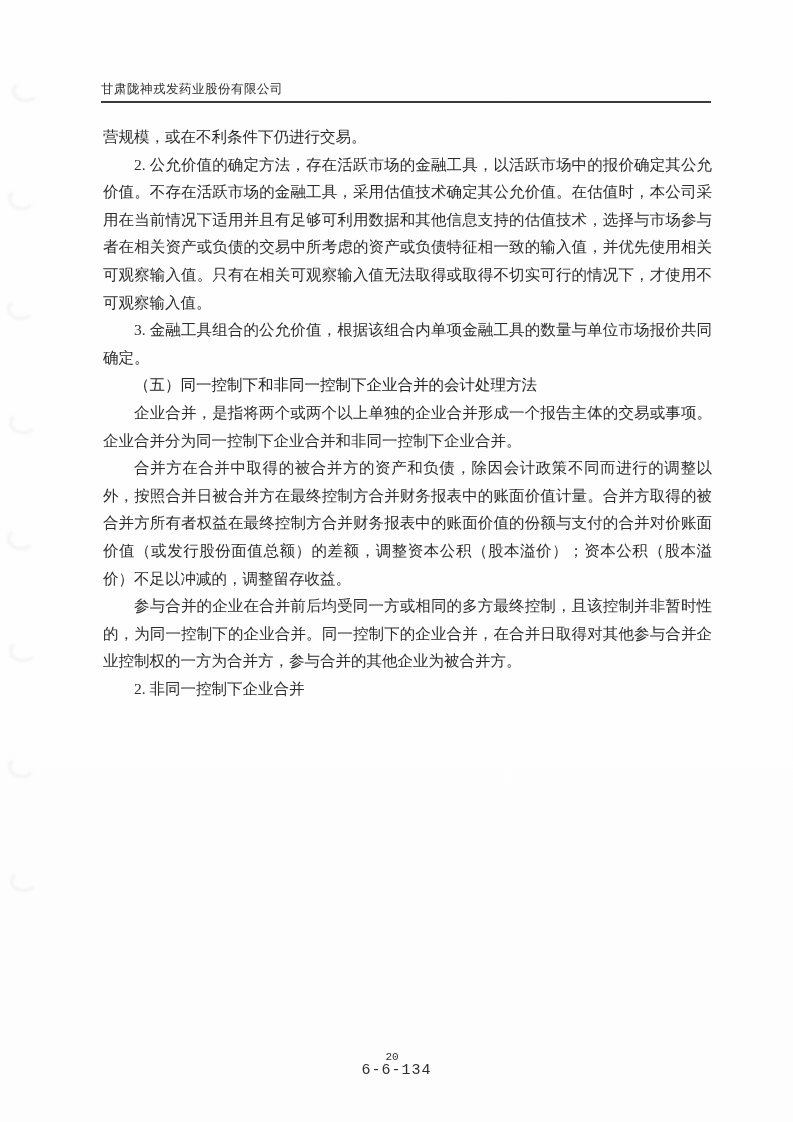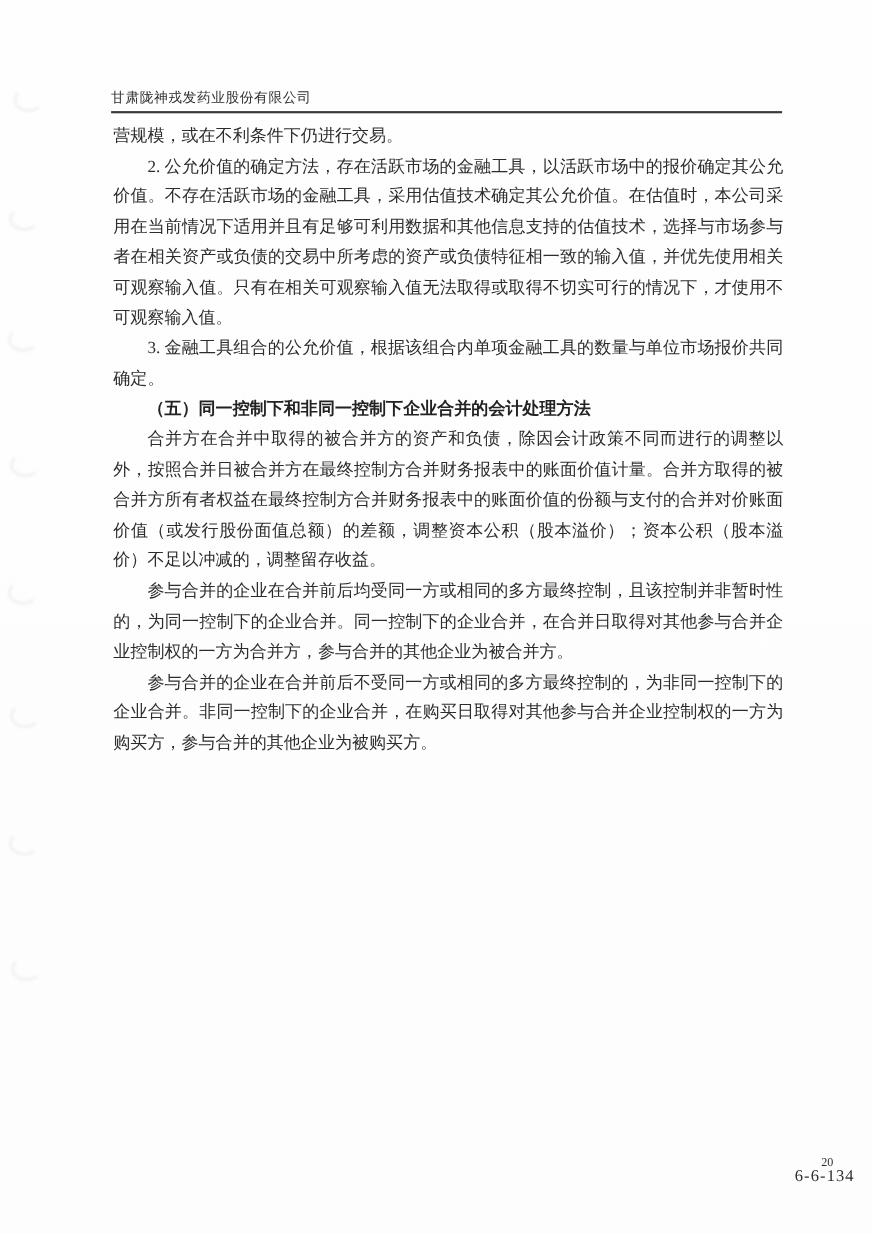--- a/index.html
+++ b/index.html
@@ -35,38 +35,39 @@
     align-items:flex-end;
     padding-bottom:3px;
     color:#2e2e2e;
     font-size:12.5px;
     letter-spacing:.5px;
     white-space:nowrap;
   }
   .body-text{
     position:absolute;
     left:103px;
-    top:110px;
+    top:123px;
     width:609px;
     color:#2c2c2c;
     font-size:15.5px;
     line-height:27.6px;
     text-align:justify;
     text-justify:inter-ideograph;
   }
   .para{margin:0;text-indent:2em;}
   .para.no-indent{text-indent:0;}
-  .para.heading{font-weight:bold;color:#222;}
+  .para.heading{font-weight:normal;color:#222;}
   .footer{
     position:absolute;
-    left:0;right:16px;
+    left:0;right:0;
     top:1062px;
-    text-align:right;
+    text-align:center;
     color:#2e2e2e;
     font-size:15px;
+    font-family:Liberation Mono, monospace;
   }
   .pageno{position:relative;display:inline-block;letter-spacing:1px;}
   .pageno .sup{
     position:absolute;
     top:-11px;
     left:24px;
     font-size:11px;
     letter-spacing:0;
   }
 </style>
@@ -86,23 +87,24 @@
 
   <div class="hdr">
     <span>甘肃陇神戎发药业股份有限公司</span>
   </div>
 
   <div class="body-text">
     <p class="para no-indent">营规模，或在不利条件下仍进行交易。</p>
     <p class="para">2. 公允价值的确定方法，存在活跃市场的金融工具，以活跃市场中的报价确定其公允价值。不存在活跃市场的金融工具，采用估值技术确定其公允价值。在估值时，本公司采用在当前情况下适用并且有足够可利用数据和其他信息支持的估值技术，选择与市场参与者在相关资产或负债的交易中所考虑的资产或负债特征相一致的输入值，并优先使用相关可观察输入值。只有在相关可观察输入值无法取得或取得不切实可行的情况下，才使用不可观察输入值。</p>
     <p class="para">3. 金融工具组合的公允价值，根据该组合内单项金融工具的数量与单位市场报价共同确定。</p>
     <p class="para heading">（五）同一控制下和非同一控制下企业合并的会计处理方法</p>
+    <p class="para">企业合并，是指将两个或两个以上单独的企业合并形成一个报告主体的交易或事项。企业合并分为同一控制下企业合并和非同一控制下企业合并。</p>
     <p class="para">合并方在合并中取得的被合并方的资产和负债，除因会计政策不同而进行的调整以外，按照合并日被合并方在最终控制方合并财务报表中的账面价值计量。合并方取得的被合并方所有者权益在最终控制方合并财务报表中的账面价值的份额与支付的合并对价账面价值（或发行股份面值总额）的差额，调整资本公积（股本溢价）；资本公积（股本溢价）不足以冲减的，调整留存收益。</p>
     <p class="para">参与合并的企业在合并前后均受同一方或相同的多方最终控制，且该控制并非暂时性的，为同一控制下的企业合并。同一控制下的企业合并，在合并日取得对其他参与合并企业控制权的一方为合并方，参与合并的其他企业为被合并方。</p>
-    <p class="para">参与合并的企业在合并前后不受同一方或相同的多方最终控制的，为非同一控制下的企业合并。非同一控制下的企业合并，在购买日取得对其他参与合并企业控制权的一方为购买方，参与合并的其他企业为被购买方。</p>
+    <p class="para">2. 非同一控制下企业合并</p>
   </div>
 
   <div class="footer">
     <span class="pageno">
       <span class="sup">20</span>
       <span>6-6-134</span>
     </span>
   </div>
 
 </div>

